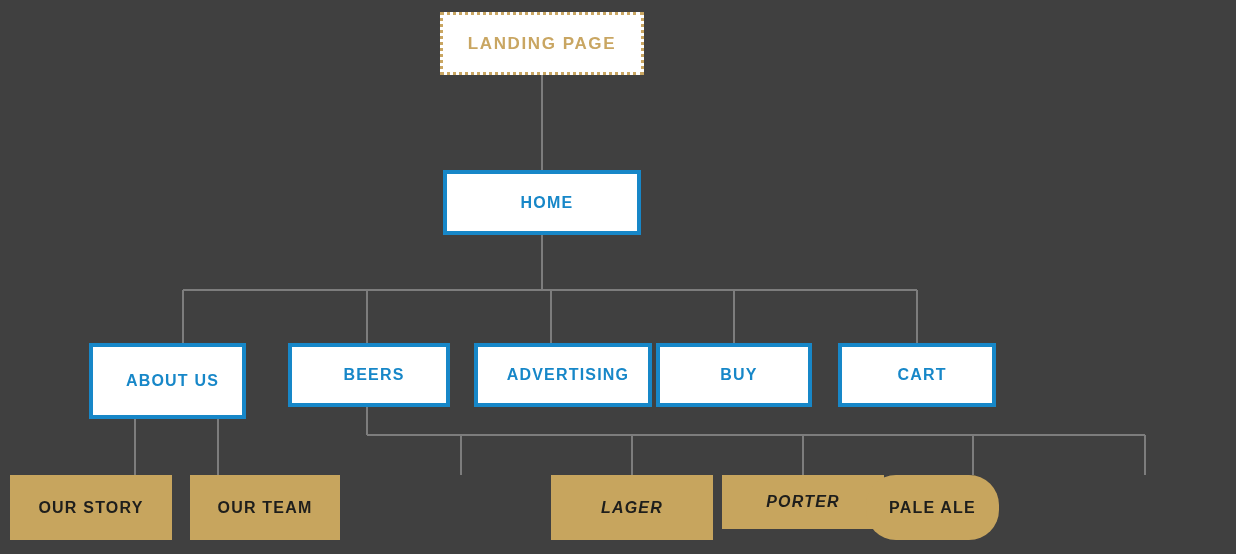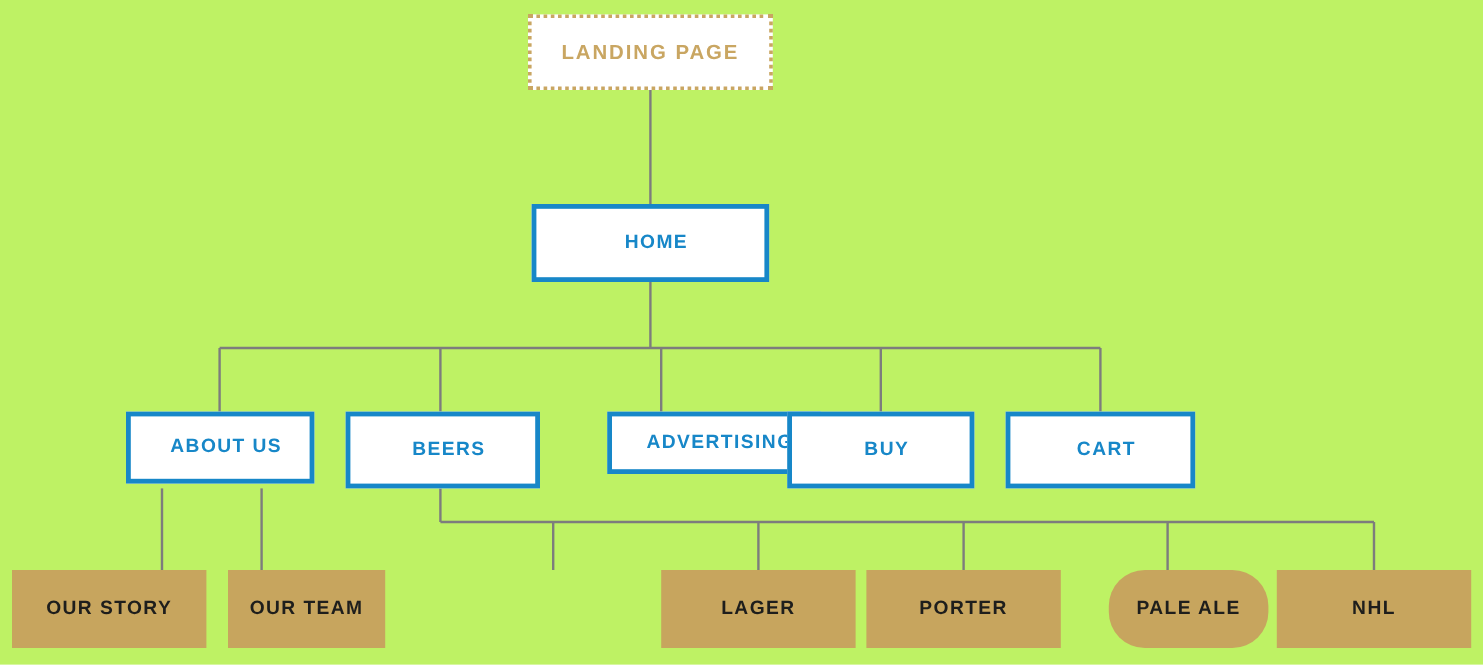--- a/index.html
+++ b/index.html
@@ -5,21 +5,21 @@
   html, body {
     margin: 0;
     padding: 0;
     background: #ffffff;
     font-family: "Liberation Sans", "DejaVu Sans", sans-serif;
   }
   .canvas {
     position: relative;
     width: 1236px;
     height: 554px;
-    background: #bef264;
+    background: #404040;
     overflow: hidden;
   }
   .lines {
     position: absolute;
     left: 0;
     top: 0;
     width: 1236px;
     height: 554px;
   }
   .node {
@@ -47,31 +47,31 @@
     padding-left: 10px;
   }
   .node-tan {
     background: #c7a55e;
     border: none;
     color: #1e1e1c;
   }
   
   .pos-landing     { left: 440px; top: 12px;  width: 204px; height: 63px; }
   .pos-home        { left: 443px; top: 170px; width: 198px; height: 65px; }
-  .pos-about       { left: 105px; top: 343px; width: 157px; height: 60px; }
+  .pos-about       { left: 89px; top: 343px; width: 157px; height: 76px; }
   .pos-beers       { left: 288px; top: 343px; width: 162px; height: 64px; }
-  .pos-advertising { left: 474px; top: 343px; width: 178px; height: 52px; margin-left: 32px; }
+  .pos-advertising { left: 474px; top: 343px; width: 178px; height: 64px; }
   .pos-buy         { left: 656px; top: 343px; width: 156px; height: 64px; }
   .pos-cart        { left: 838px; top: 343px; width: 158px; height: 64px; }
   .pos-our-story   { left: 10px;   top: 475px; width: 162px; height: 65px; }
-  .pos-our-team    { left: 190px;  top: 475px; width: 131px; height: 65px; }
+  .pos-our-team    { left: 190px;  top: 475px; width: 150px; height: 65px; }
   .pos-original    { left: 380px;  top: 475px; width: 162px; height: 65px; }
-  .pos-lager       { left: 551px;  top: 475px; width: 162px; height: 65px; }
-  .pos-porter      { left: 722px;  top: 475px; width: 162px; height: 65px; }
-  .pos-pale-ale    { left: 924px;  top: 475px; width: 133px; height: 65px; border-radius: 30px; }
+  .pos-lager       { left: 551px;  top: 475px; width: 162px; height: 65px; font-style: italic; }
+  .pos-porter      { left: 722px;  top: 475px; width: 162px; height: 54px; font-style: italic; }
+  .pos-pale-ale    { left: 866px;  top: 475px; width: 133px; height: 65px; border-radius: 30px; }
   .pos-nhl         { left: 1064px; top: 475px; width: 162px; height: 65px; }
 </style>
 </head>
 <body>
 
 <div class="canvas">
 
   <svg class="lines" viewBox="0 0 1236 554" xmlns="http://www.w3.org/2000/svg">
     <g stroke="#7d7d7d" stroke-width="2" fill="none">
 
@@ -120,15 +120,14 @@
 
   <div class="node node-tan pos-our-team">OUR TEAM</div>
 
 
   <div class="node node-tan pos-lager">LAGER</div>
 
   <div class="node node-tan pos-porter">PORTER</div>
 
   <div class="node node-tan pos-pale-ale">PALE ALE</div>
 
-  <div class="node node-tan pos-nhl">NHL</div>
 
 </div>
 
 </body></html>

